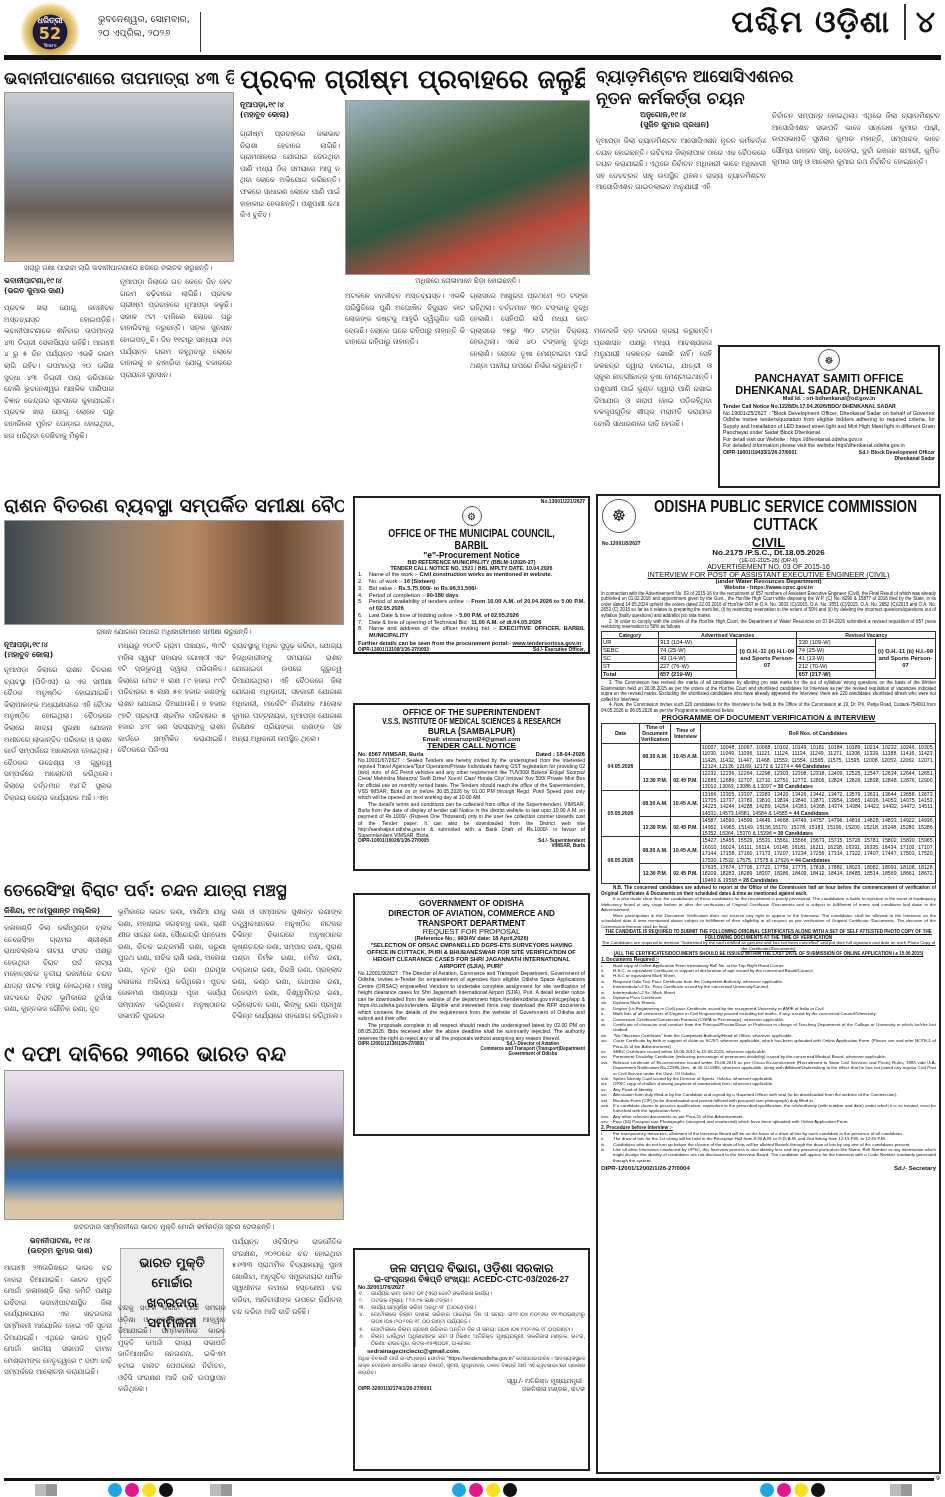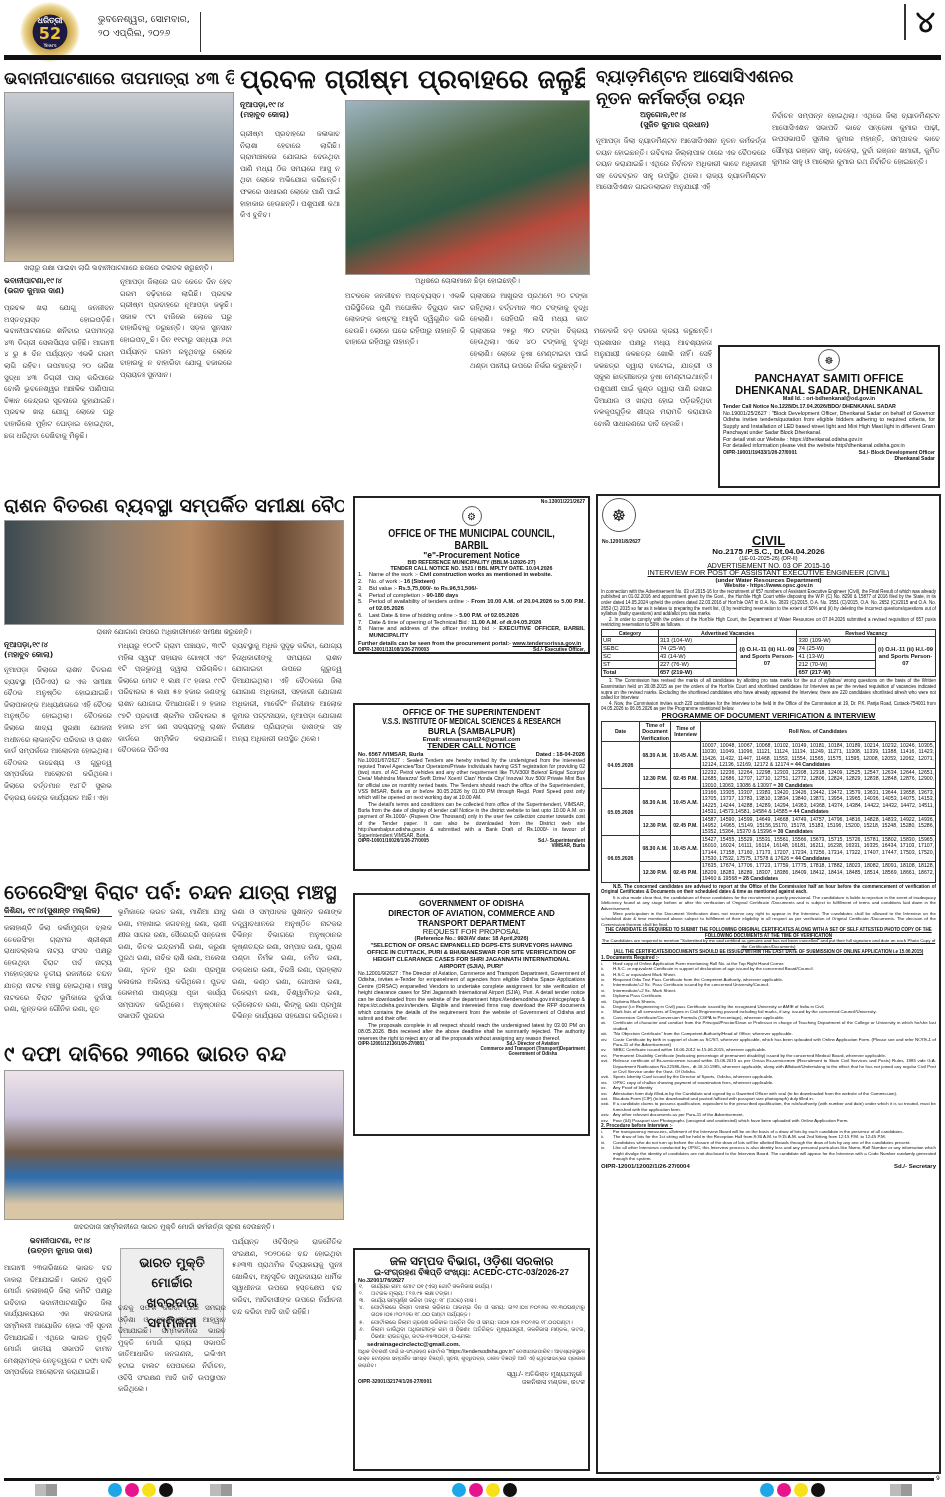--- a/index.html
+++ b/index.html
@@ -39,20 +39,21 @@
 <div class="abs masthead">
   <div class="abs logo">
     <span class="l1">ଧରିତ୍ରୀ</span>
     <span class="l2">52</span>
     <span class="l3">Years</span>
   </div>
   <div class="abs dateline">
     <div>ଭୁବନେଶ୍ୱର, ସୋମବାର,</div>
     <div>୨୦ ଏପ୍ରିଲ, ୨୦୨୬</div>
   </div>
+  <div class="abs section">ପଶ୍ଚିମ ଓଡ଼ିଶା</div>
   <div class="abs pageno">୪</div>
 </div>
 <div class="abs rule"></div>
 
 <div class="abs h1" style="left:4px;top:68px;width:230px;font-size:17px">ଭବାନୀପାଟଣାରେ ତାପମାତ୍ରା ୪୩ ଡିଗ୍ରୀ</div>
 <div class="abs photo" style="left:4px;top:92px;width:230px;height:170px;background:linear-gradient(180deg,#c8cdd2 0%,#8d9aa6 40%,#6a5f58 70%,#c7b59b 100%)"></div>
 <div class="abs caption" style="left:3px;top:264px;width:230px">ଖରାରୁ ରକ୍ଷା ପାଇବା ଲାଗି ଭବାନୀପାଟଣାରେ ଛତାରେ ଚଳାଚଳ କରୁଛନ୍ତି।</div>
 <div class="abs" style="left:4px;top:276px;width:110px">
   <div class="dl">ଭବାନୀପାଟଣା,୧୯।୪</div>
   <div class="dl">(ଭଗତ କୁମାର ଦାଣ)</div>
@@ -100,21 +101,21 @@
 <div class="abs photo" style="left:4px;top:520px;width:340px;height:105px;background:linear-gradient(90deg,#3c4a50 0%,#8c7d6d 30%,#b78a62 55%,#6b4a33 80%,#a7856a 100%)"></div>
 <div class="abs caption" style="left:4px;top:628px;width:340px">ରାଶନ ଯୋଗାଣ ଉପରେ ଅଧିକାରୀମାନେ ସମୀକ୍ଷା କରୁଛନ୍ତି।</div>
 <div class="abs" style="left:4px;top:640px;width:110px">
   <div class="dl">ନୂଆପଡ଼ା,୧୯।୪</div>
   <div class="dl">(ମହାବୁବ କୋଲା)</div>
 </div>
 <div class="abs col" style="left:4px;top:664px;width:108px;height:210px">ନୂଆପଡ଼ା ଜିଲାରେ ରାଶନ ବିତରଣ ବ୍ୟବସ୍ଥା (ପିଡିଏସ) ର ଏକ ସମୀକ୍ଷା ବୈଠକ ଅନୁଷ୍ଠିତ ହୋଇଯାଇଛି। ଜିଲାପାଳଙ୍କ ଅଧ୍ୟକ୍ଷତାରେ ଏହି ବୈଠକ ଅନୁଷ୍ଠିତ ହୋଇଥିଲା। ବୈଠକରେ ଜିଲାରେ ଖାଦ୍ୟ ସୁରକ୍ଷା ଯୋଜନା ଅଧୀନରେ ଲାଭାନ୍ବିତ ପରିବାର ଓ ରାଶନ କାର୍ଡ ସମ୍ପର୍କରେ ଆଲୋଚନା ହୋଇଥିଲା। ବୈଠକର ଉଦ୍ଦେଶ୍ୟ ଓ ଗୁରୁତ୍ୱ ସମ୍ପର୍କରେ ଆଲୋଚନା କରିଥିଲେ। ଜିଲାରେ ବର୍ତ୍ତମାନ ୧୪୮ଟି ସୁଲଭ ବିକ୍ରୟ କେନ୍ଦ୍ର କାର୍ଯ୍ୟରତ ଅଛି। ଏହା</div>
 <div class="abs col" style="left:118px;top:640px;width:108px;height:234px">ମଧ୍ୟରୁ ୧୦୯ଟି ଗ୍ରାମ ପଞ୍ଚାୟତ, ୩୯ଟି ମହିଳା ସ୍ୱୟଂ ସହାୟକ ଗୋଷ୍ଠୀ ଏବଂ ୧ଟି ପ୍ରଭୁତ୍ୱ ଦ୍ୱାରା ପରିଚାଳିତ। ଜିଲାରେ ମୋଟ ୧ ଲକ୍ଷ ୮୯ ହଜାର ୯୯ଟି ପରିବାରର ୫ ଲକ୍ଷ ୫୭ ହଜାର ଜଣଙ୍କୁ ରାଶନ ଯୋଗାଇ ଦିଆଯାଉଛି। ୭ ହଜାର ୯୭ଟି ପ୍ରବାସୀ ଶ୍ରମିକ ପରିବାରର ୫ ହଜାର ୪୨୮ ଜଣ ସଦସ୍ୟଙ୍କୁ ରାଶନ କାର୍ଡରେ ସମ୍ମିଳିତ କରାଯାଇଛି। ବୈଠକରେ ପିଡିଏସ</div>
 <div class="abs col" style="left:232px;top:640px;width:110px;height:234px">ବ୍ୟବସ୍ଥାକୁ ଅଧିକ ସୁଦୃଢ଼ କରିବା, ଯୋଗ୍ୟ ହିତାଧିକାରୀଙ୍କୁ ସମୟରେ ରାଶନ ଯୋଗାଇବା ଉପରେ ଗୁରୁତ୍ୱ ଦିଆଯାଇଥିଲା। ଏହି ବୈଠକରେ ଜିଲା ଯୋଗାଣ ଅଧିକାରୀ, ସହକାରୀ ଯୋଗାଣ ଅଧିକାରୀ, ମାର୍କେଟିଂ ନିରୀକ୍ଷକ ଆଲୋକ କୁମାର ପଟ୍ଟନାୟକ, ନୂଆପଡ଼ା ଯୋଗାଣ ନିରୀକ୍ଷକ ପ୍ରିୟଙ୍କା ଦାଶଙ୍କ ସହ ଅନ୍ୟ ଅଧିକାରୀ ଉପସ୍ଥିତ ଥିଲେ।</div>
 
-<div class="abs h1" style="left:4px;top:880px;width:340px;font-size:20px">ତେରେସିଂହା ବିରାଟ ପର୍ବ: ଚନ୍ଦନ ଯାତ୍ରା ମଞ୍ଚସ୍ଥ</div>
+<div class="abs h1" style="left:4px;top:880px;width:340px;font-size:17px">ତେରେସିଂହା ବିରାଟ ପର୍ବ: ଚନ୍ଦନ ଯାତ୍ରା ମଞ୍ଚସ୍ଥ</div>
 <div class="abs dl" style="left:4px;top:906px;width:108px;border-bottom:1px solid #333">କିଶିନ୍ଦା, ୧୯।୪(ସୁଶାନ୍ତ ମଲ୍ଲିକ)</div>
 <div class="abs col" style="left:4px;top:922px;width:108px;height:112px">କଳାହାଣ୍ଡି ଜିଲା କର୍ଲାମୁଣ୍ଡା ବ୍ଲକ ତେରେସିଂହା ଗ୍ରାମର ଶ୍ରୀଶ୍ରୀ ରାଧାବଲ୍ଲଭ ନାଟ୍ୟ ସଂସଦ ପକ୍ଷରୁ ହେଉଥିବା ବିରାଟ ପର୍ବ ନାଟ୍ୟ ମହୋତ୍ସବର ତୃତୀୟ ରଜନୀରେ ଚନ୍ଦନ ଯାତ୍ରା ନାଟକ ମଞ୍ଚସ୍ଥ ହୋଇଥିଲା। ମଞ୍ଚସ୍ଥ ନାଟକରେ ବିରାଟ ଭୂମିକାରେ ଦୁର୍ବାସା ରଣା, କୁନ୍ତଭଜ ଗୌନିକ ରଣା, ଦୂତ</div>
 <div class="abs col" style="left:118px;top:906px;width:108px;height:128px">ଭୂମିକାରେ ଭରତ ରଣା, ମାଣିଆ ଯାଦୁ ରଣା, ମହାଖାଇ ଜଗବନ୍ଧୁ ରଣା, ରାଣୀ କ୍ଷୀର ସାଗର ରଣା, ସୈରେନ୍ଦ୍ରି ସନ୍ତୋଷ ରଣା, କିଚକ ଇନ୍ଦ୍ରମଣି ରଣା, କରୁଣା ପୁରଥ ରଣା, ନାବିକ ରାଶି ରଣା, ଅଲେଖ ରଣା, ନୂତନ ମୁର ରଣା ପ୍ରମୁଖ କଳାକାର ଅଭିନୟ କରିଥିଲେ। ପୁତବ ତୋଳମଣ ପାଣ୍ଡ୍ୟା ପୂଜା କାର୍ଯ୍ୟ ସମ୍ପାଦନ କରିଥିଲେ। ଅନୁଷ୍ଠାନର ସଭାପତି ପୁରନ୍ଦର</div>
 <div class="abs col" style="left:232px;top:906px;width:110px;height:128px">ରଣା ଓ ସମ୍ପାଦକ ସୁଶାନ୍ତ ରଣାଙ୍କ ତତ୍ତ୍ୱାବଧାନରେ ଅନୁଷ୍ଠିତ ନାଟକର ବିଭିନ୍ନ ବିଭାଗରେ ଅନୁଷ୍ଠାନର କୃଷ୍ଣଚନ୍ଦ୍ର ରଣା, ସମ୍ପାଦ ରଣା, ପୁରାଣ ପଣ୍ଡା ନିର୍ମଳ ରଣା, ନମିତ ରଣା, ଚକ୍ରଧର ରଣା, ବିରଞ୍ଚି ରଣା, ପ୍ରହ୍ଲାଦ ରଣା, କଣ୍ଠ ରଣା, ଗୋପାଳ ରଣା, ତିକେରାମ ରଣା, ବିଶ୍ୱାମିତ୍ର ରଣା, ତ୍ରିଲୋଚନ ରଣା, ଲିଙ୍କୁ ରଣା ପ୍ରମୁଖ ବିଭିନ୍ନ କାର୍ଯ୍ୟରେ ସହଯୋଗ କରିଥିଲେ।</div>
 
 <div class="abs h1" style="left:4px;top:1042px;width:340px;font-size:21px">୯ ଦଫା ଦାବିରେ ୨୩ରେ ଭାରତ ବନ୍ଦ</div>
 <div class="abs photo" style="left:4px;top:1070px;width:340px;height:150px;background:linear-gradient(180deg,#ede4ea 0%,#c9c0d8 30%,#6e5a4a 55%,#2f6db0 72%,#d9c6a4 90%)"></div>
 <div class="abs caption" style="left:4px;top:1223px;width:340px">ଖବରଦାତା ସମ୍ମିଳନୀରେ ଭାରତ ମୁକ୍ତି ମୋର୍ଚ୍ଚା କର୍ମକର୍ତ୍ତା ସୂଚନା ଦେଉଛନ୍ତି।</div>
 <div class="abs" style="left:10px;top:1236px;width:100px;text-align:center">
   <div class="dl">ଭବାନୀପାଟଣା, ୧୯।୪</div>
@@ -203,21 +204,21 @@
   <div class="t" style="font-size:5.8px;padding:0 6px;line-height:7px">"SELECTION OF ORSAC EMPANELLED DGPS-ETS SURVEYORS HAVING OFFICE IN CUTTACK, PURI &amp; BHUBANESWAR FOR SITE VERIFICATION OF HEIGHT CLEARANCE CASES FOR SHRI JAGANNATH INTERNATIONAL AIRPORT (SJIA), PURI"</div>
   <div class="s" style="font-size:5.2px;line-height:6.5px">No.12001/9/2627 : The Director of Aviation, Commerce and Transport Department, Government of Odisha, invites e-Tender for empanelment of agencies from eligible Odisha Space Applications Centre (ORSAC) empanelled Vendors to undertake complete assignment for site verification of height clearance cases for Shri Jagannath International Airport (SJIA), Puri. A detail tender notice can be downloaded from the website of the department https://tendersodisha.gov.in/nicgep/app &amp; https://ct.odisha.gov.in/tenders. Eligible and interested firms may download the RFP documents which contains the details of the requirement from the website of Government of Odisha and submit and their offer.</div>
   <div class="s" style="font-size:5.2px;line-height:6.5px;text-indent:10px">The proposals complete in all respect should reach the undersigned latest by 03.00 PM on 08.05.2026. Bids received after the above deadline shall be summarily rejected. The authority reserves the right to reject any or all the proposals without assigning any reason thereof.</div>
   <div class="ref" style="font-size:4.5px">
       <span>OIPR-12001/12136/1/26-27/0801</span>
       <span style="text-align:center"><span>Sd./- Director of Aviation</span><br><span>Commerce and Transport (Transport)Department</span><br><span>Government of Odisha</span></span>
     </div>
 </div>
 
 <div class="abs ad" style="left:353px;top:1248px;width:237px;height:223px">
-  <div class="t" style="font-size:12px;margin-top:5px">ଜଳ ସମ୍ପଦ ବିଭାଗ, ଓଡ଼ିଶା ସରକାର</div>
+  <div class="t" style="font-size:12px;margin-top:12px">ଜଳ ସମ୍ପଦ ବିଭାଗ, ଓଡ଼ିଶା ସରକାର</div>
   <div class="t" style="font-size:8.5px;white-space:nowrap"><span>ଇ-ସଂଗ୍ରହଣ ବିଜ୍ଞପ୍ତି ସଂଖ୍ୟା:</span> <span>ACEDC-CTC-03/2026-27</span></div>
   <div class="ref" style="font-size:5.6px">No.32001/76/2627</div>
   <div id="water-items">
       <div class="s" style="font-size:5.6px;line-height:7.2px;display:flex;gap:3px;border-left:1px solid #999">
         <span style="width:9px;flex:none">୧.</span>
         <span>କାର୍ଯ୍ୟର ନାମ: ମୋଟ ୦୧ (ଏକ) ଗୋଟି ଜଳନିକାସ କାର୍ଯ୍ୟ।</span>
       </div>
       <div class="s" style="font-size:5.6px;line-height:7.2px;display:flex;gap:3px;border-left:1px solid #999">
         <span style="width:9px;flex:none">୨.</span>
         <span>ଅଟକଳ ମୂଲ୍ୟ: ୮୨୬.୯୫ ଲକ୍ଷ ଟଙ୍କା।</span>
@@ -246,26 +247,30 @@
   </div>
   <div class="ref" style="font-size:5px">
       <span>OIPR-32001/32174/1/26-27/0001</span>
       <span style="font-size:6.5px;font-weight:normal">ଜଳନିକାସ ମଣ୍ଡଳ, କଟକ</span>
     </div>
 </div>
 
 <div class="abs ad" style="left:596px;top:494px;width:345px;height:980px">
   <div style="display:flex;align-items:center;padding:2px 4px">
     <div class="emb" style="width:34px;height:34px;font-size:16px;margin:0">☸</div>
+    <div style="flex:1">
+      <div class="t" style="font-size:17px;transform:scaleX(.8);white-space:nowrap;margin:0 -30px">ODISHA PUBLIC SERVICE COMMISSION</div>
+      <div class="t" style="font-size:17px;transform:scaleX(.8)">CUTTACK</div>
+    </div>
   </div>
   <div style="display:flex;align-items:center;padding:0 4px">
     <span style="font-size:5px;font-weight:bold;width:60px">No.12001/8/2627</span>
     <span class="t" style="font-size:13px;text-decoration:underline;flex:1;margin-right:60px">CIVIL</span>
   </div>
-  <div class="t" style="font-size:8px">No.2175 /P.S.C., Dt.04.04.2026</div>
+  <div class="t" style="font-size:8px">No.2175 /P.S.C., Dt.18.05.2026</div>
   <div class="t" style="font-size:5.5px;font-weight:normal">(1E-01-2025-26) (DR-II)</div>
   <div class="t" style="font-size:7px;font-weight:normal;text-decoration:underline">ADVERTISEMENT NO. 03 OF 2015-16</div>
   <div class="t" style="font-size:7.3px;font-weight:normal;text-decoration:underline;white-space:nowrap">INTERVIEW FOR POST OF ASSISTANT EXECUTIVE ENGINEER (CIVIL)</div>
   <div class="t" style="font-size:6px">(under Water Resources Department)</div>
   <div class="t" style="font-size:5.5px">Website - https://www.opsc.gov.in</div>
   <div class="s" style="font-size:4.5px;line-height:5.6px">In connection with the Advertisement No. 03 of 2015-16 for the recruitment of 657 numbers of Assistant Executive Engineer (Civil), the Final Result of which was already published on 01.02.2016 and appointment given by the Govt., the Hon'ble High Court while disposing the W.P. (C) No. 8290 &amp; 15877 of 2016 filed by the State, in its order dated 14.05.2024 upheld the orders dated 22.03.2016 of Hon'ble OAT in O.A. No. 3633 (C)/2015, O.A. No. 3551 (C)/2015, O.A. No. 2652 (C)/2015 and O.A. No. 2653 (C) 2015 so far as it relates to preparing the merit list, (i) by restricting reservation to the extent of 50% and (ii) by deleting the incorrect questions/questions out of syllabus (faulty questions) and add/allot pro rata marks.</div>
   <div class="s" style="font-size:4.5px;line-height:5.6px;text-indent:8px">2. In order to comply with the orders of the Hon'ble High Court, the Department of Water Resources on 07.04.2026 submitted a revised requisition of 657 posts restricting reservation to 50% as follows.</div>
   <div style="padding:1px 3px">
     <table class="cats">
       <thead>

